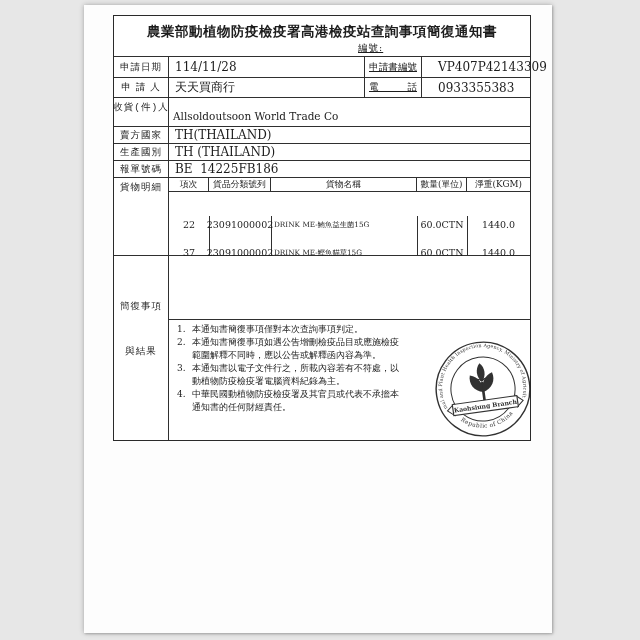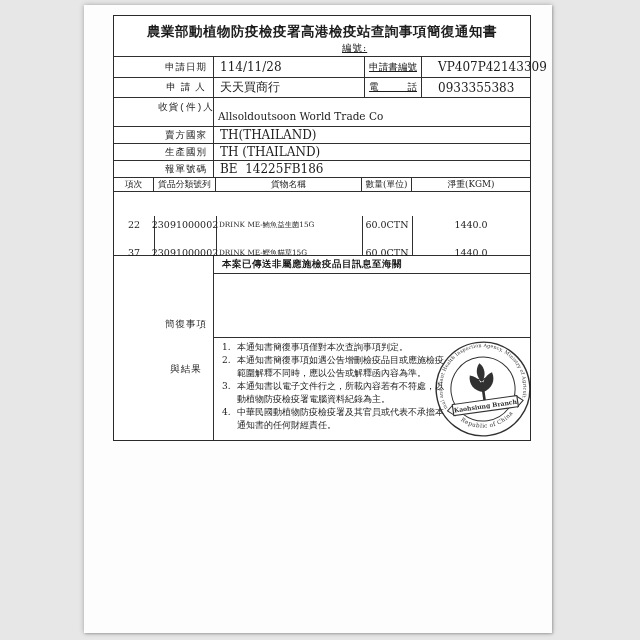--- a/index.html
+++ b/index.html
@@ -26,26 +26,26 @@
     background:#fff;
   }
   .hline { border-bottom:1px solid #2f2f2f; }
   .row { display:flex; flex-direction:row; }
   
   .titleblock { height:41px; position:relative; }
   .doc-title {
     text-align:center; padding-top:7px;
     font-weight:bold; font-size:13.5px; letter-spacing:.5px;
   }
-  .serial { position:absolute; left:228px; top:26px; font-size:9.5px; letter-spacing:1px;text-decoration:underline; }
+  .serial { position:absolute; left:244px; top:26px; font-size:9.5px; letter-spacing:1px;text-decoration:underline; }
   
   .lab {
     width:55px; flex:0 0 55px; border-right:1px solid #2f2f2f;
     font-size:9.5px; display:flex; align-items:center; justify-content:center;
-    letter-spacing:1px; white-space:pre;margin-left:45px;
+    letter-spacing:1px; white-space:pre;
   }
   .val { flex:1 1 auto; font-size:12px; display:flex; align-items:center; padding-left:6px; white-space:pre; }
   .lab2 {
     width:58px; flex:0 0 58px; border-right:1px solid #2f2f2f; border-left:1px solid #2f2f2f;
     font-size:9.5px; padding:0 4px; display:flex; align-items:center;text-decoration:underline;
   }
   .lab2 .jspan { width:100%; text-align:justify; text-align-last:justify; white-space:pre-wrap; }
   .val2 { width:96px; flex:0 0 96px; font-size:12px; display:flex; align-items:center; padding-left:4px;margin-left:12px; }
   .r-date { height:21px; }
   .r-app  { height:20px; }
@@ -131,20 +131,21 @@
       <div class="lab">生產國別</div>
       <div class="val">TH (THAILAND)</div>
     </div>
 
     <div class="row r-s hline">
       <div class="lab">報單號碼</div>
       <div class="val">BE  14225FB186</div>
     </div>
 
     <div class="row r-goods hline">
+      <div class="lab">貨物明細</div>
       <div class="goodscol">
         <div class="ghead">
           <div class="c-no">項次</div>
           <div class="c-code">貨品分類號列</div>
           <div class="c-name">貨物名稱</div>
           <div class="c-qty">數量(單位)</div>
           <div class="c-wt">淨重(KGM)</div>
         </div>
         <div class="gitems">
           <div class="gvline gv1"></div>
@@ -162,24 +163,20 @@
             <div class="c-no">37</div>
             <div class="c-code">23091000002</div>
             <div class="c-name">DRINK ME-鰹魚貓草15G</div>
             <div class="c-qty">60.0CTN</div>
             <div class="c-wt">1440.0</div>
           </div>
         </div>
       </div>
     </div>
 
-    <div class="row r-result">
-      <div class="lab"></div>
-      <div class="val hline">本案已傳送非屬應施檢疫品目訊息至海關</div>
-    </div>
 
     <div class="row r-bottom">
       <div class="lab">
         <div class="replylab">
           <div>簡復事項</div>
           <div>與結果</div>
         </div>
       </div>
       <div class="bcol">
         <div class="bspace"></div>

